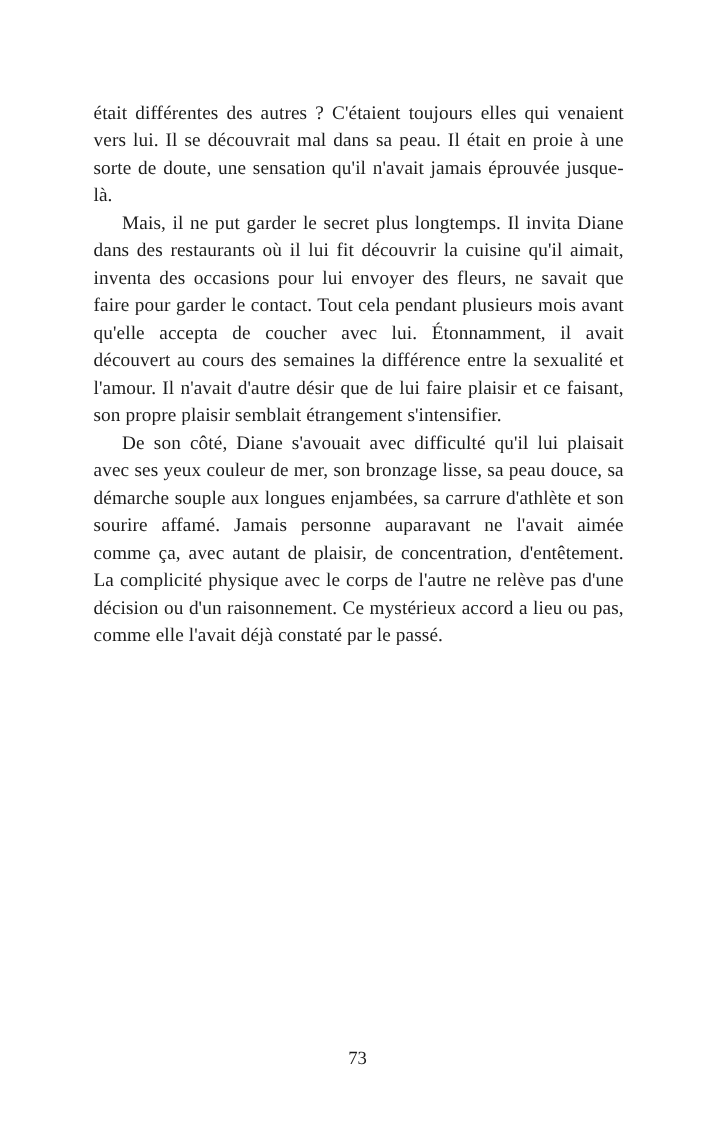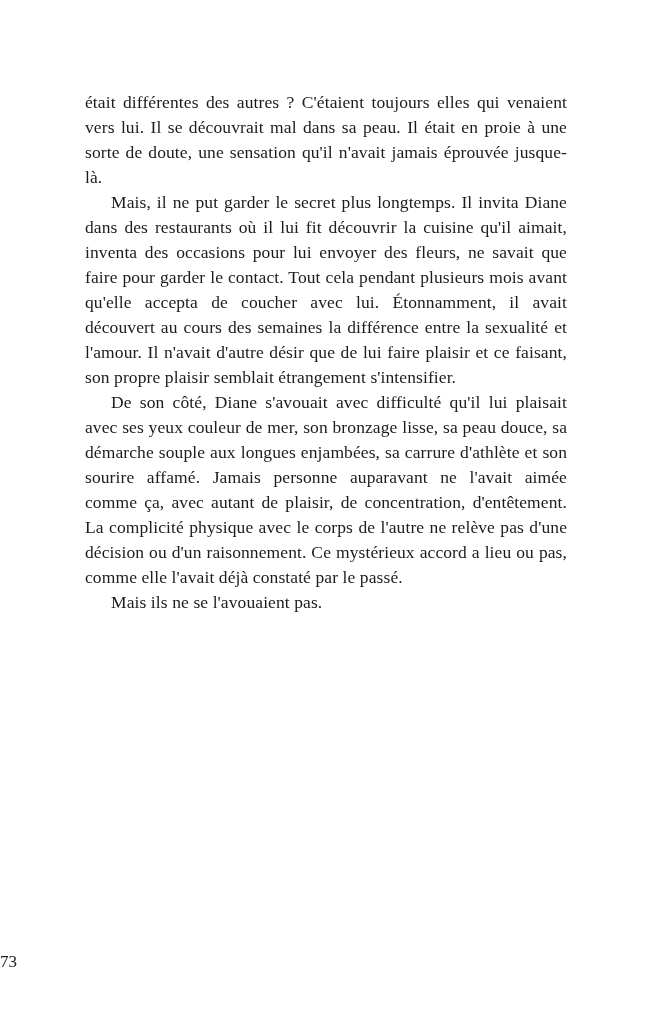--- a/index.html
+++ b/index.html
@@ -31,28 +31,28 @@
     padding: 0;
   }
   .page-text p.indented {
     text-indent: 26px;
   }
   .page-number {
     position: absolute;
     left: 0;
     top: 952px;
     width: 100%;
+    text-align: center;
     font-size: 17px;
     color: #1c1c1c;
   }
 </style>
 </head>
 <body>
 
 <div class="book-page">
   <div class="page-text">
     <p>était différentes des autres ? C'étaient toujours elles qui venaient vers lui. Il se découvrait mal dans sa peau. Il était en proie à une sorte de doute, une sensation qu'il n'avait jamais éprouvée jusque-là.</p>
     <p class="indented">Mais, il ne put garder le secret plus longtemps. Il invita Diane dans des restaurants où il lui fit découvrir la cuisine qu'il aimait, inventa des occasions pour lui envoyer des fleurs, ne savait que faire pour garder le contact. Tout cela pendant plusieurs mois avant qu'elle accepta de coucher avec lui. Étonnamment, il avait découvert au cours des semaines la différence entre la sexualité et l'amour. Il n'avait d'autre désir que de lui faire plaisir et ce faisant, son propre plaisir semblait étrangement s'intensifier.</p>
     <p class="indented">De son côté, Diane s'avouait avec difficulté qu'il lui plaisait avec ses yeux couleur de mer, son bronzage lisse, sa peau douce, sa démarche souple aux longues enjambées, sa carrure d'athlète et son sourire affamé. Jamais personne auparavant ne l'avait aimée comme ça, avec autant de plaisir, de concentration, d'entêtement. La complicité physique avec le corps de l'autre ne relève pas d'une décision ou d'un raisonnement. Ce mystérieux accord a lieu ou pas, comme elle l'avait déjà constaté par le passé.</p>
-    <p class="indented">Mais ils ne se l'avouaient pas.</p>
   </div>
   <div class="page-number">73</div>
 </div>
 
 </body></html>

